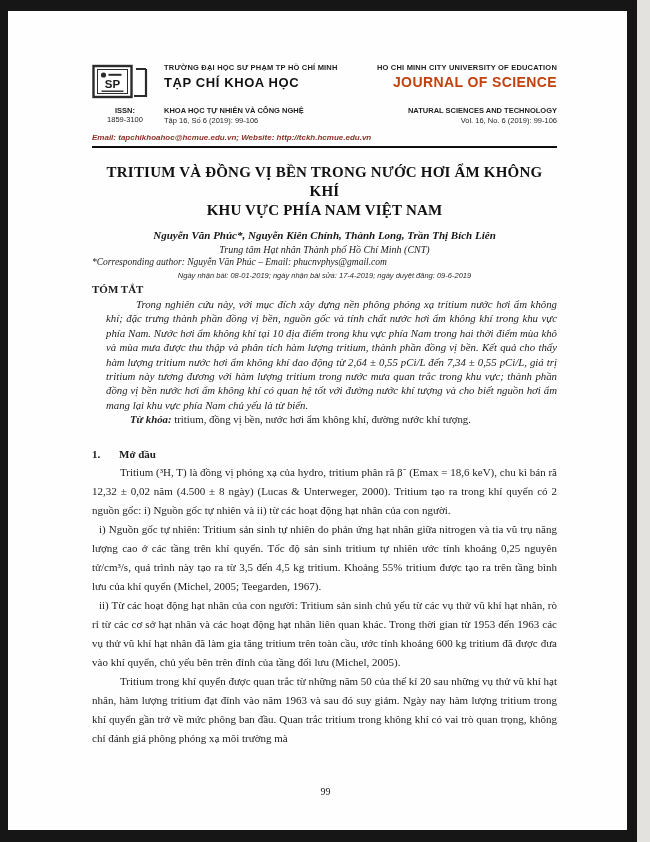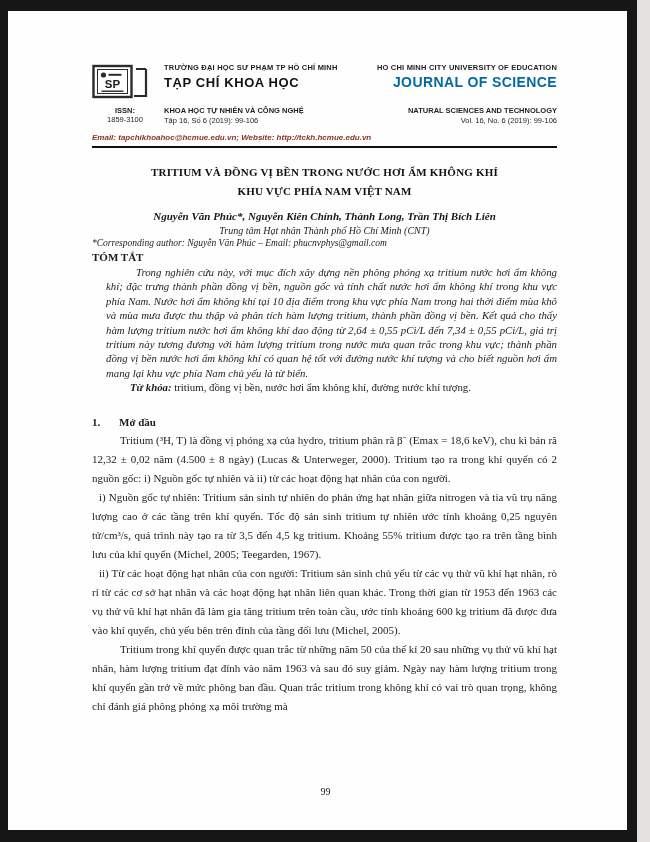--- a/index.html
+++ b/index.html
@@ -20,35 +20,35 @@
   .hdr-grid{
     display:grid;grid-template-columns:66px 1fr auto;
     column-gap:6px;row-gap:3px;align-items:start;
     font-family:"Liberation Sans", sans-serif;
   }
   .logo-cell svg{display:block;}
   .issn-cell{text-align:center;font-size:7.5px;line-height:9px;color:#222;}
   .issn-label{font-weight:bold;}
   .org-line{font-size:7.5px;font-weight:bold;letter-spacing:.2px;line-height:10px;color:#1e1e1e;}
   .journal-vi{font-size:13px;font-weight:bold;letter-spacing:.6px;line-height:16px;margin-top:2px;color:#111;}
-  .journal-en{font-size:14px;font-weight:bold;letter-spacing:.4px;line-height:16px;margin-top:1px;color:#0369a1;}
+  .journal-en{font-size:14px;font-weight:bold;letter-spacing:.4px;line-height:16px;margin-top:1px;color:#c2410c;}
   .right-col{text-align:right;}
   .small-line-b{font-size:7.5px;font-weight:bold;line-height:10px;color:#1e1e1e;}
   .small-line{font-size:7.5px;line-height:10px;color:#1e1e1e;}
   .contact-line{
     margin-top:7px;
     font-family:"Liberation Sans", sans-serif;
     font-style:italic;font-weight:bold;font-size:8px;color:#8a3226;
   }
   .hrule{margin-top:4px;border-top:2.5px solid #0f0f0f;height:0;}
 
   
   .title{
     margin-top:15px;text-align:center;font-weight:bold;
-    font-size:11px;line-height:19px;letter-spacing:.2px;color:#111;
+    font-size:15px;line-height:19px;letter-spacing:.2px;color:#111;
   }
   .authors{margin-top:9px;text-align:center;font-weight:bold;font-style:italic;font-size:11px;color:#161616;}
   .affiliation{margin-top:3px;text-align:center;font-style:italic;font-size:10px;}
   .corresponding{margin-top:2px;text-align:left;font-style:italic;font-size:9.5px;}
   .dates{
     margin-top:4px;text-align:center;font-style:italic;font-size:7.5px;
     font-family:"Liberation Sans", sans-serif;color:#2a2a2a;
   }
 
   
@@ -122,20 +122,21 @@
     </header>
 
     <div class="title">
       <div>TRITIUM VÀ ĐỒNG VỊ BỀN TRONG NƯỚC HƠI ẨM KHÔNG KHÍ</div>
       <div>KHU VỰC PHÍA NAM VIỆT NAM</div>
     </div>
 
     <div class="authors">Nguyễn Văn Phúc*, Nguyễn Kiên Chính, Thành Long, Trần Thị Bích Liên</div>
     <div class="affiliation">Trung tâm Hạt nhân Thành phố Hồ Chí Minh (CNT)</div>
     <div class="corresponding">*Corresponding author: Nguyễn Văn Phúc – Email: phucnvphys@gmail.com</div>
+    <div class="dates">Ngày nhận bài: 08-01-2019; ngày nhận bài sửa: 17-4-2019; ngày duyệt đăng: 09-6-2019</div>
 
     <div class="abs-heading">TÓM TẮT</div>
     <p class="abs-body">Trong nghiên cứu này, với mục đích xây dựng nền phông phóng xạ tritium nước hơi ẩm không khí; đặc trưng thành phần đồng vị bền, nguồn gốc và tính chất nước hơi ẩm không khí trong khu vực phía Nam. Nước hơi ẩm không khí tại 10 địa điểm trong khu vực phía Nam trong hai thời điểm mùa khô và mùa mưa được thu thập và phân tích hàm lượng tritium, thành phần đồng vị bền. Kết quả cho thấy hàm lượng tritium nước hơi ẩm không khí dao động từ 2,64 ± 0,55 pCi/L đến 7,34 ± 0,55 pCi/L, giá trị tritium này tương đương với hàm lượng tritium trong nước mưa quan trắc trong khu vực; thành phần đồng vị bền nước hơi ẩm không khí có quan hệ tốt với đường nước khí tượng và cho biết nguồn hơi ẩm mang lại khu vực phía Nam chủ yếu là từ biển.</p>
     <p class="keywords"><span class="kw-label">Từ khóa:</span><span> tritium, đồng vị bền, nước hơi ẩm không khí, đường nước khí tượng.</span></p>
 
     <div class="sec-heading">
       <span class="sec-num">1.</span>
       <span>Mở đầu</span>
     </div>
 

